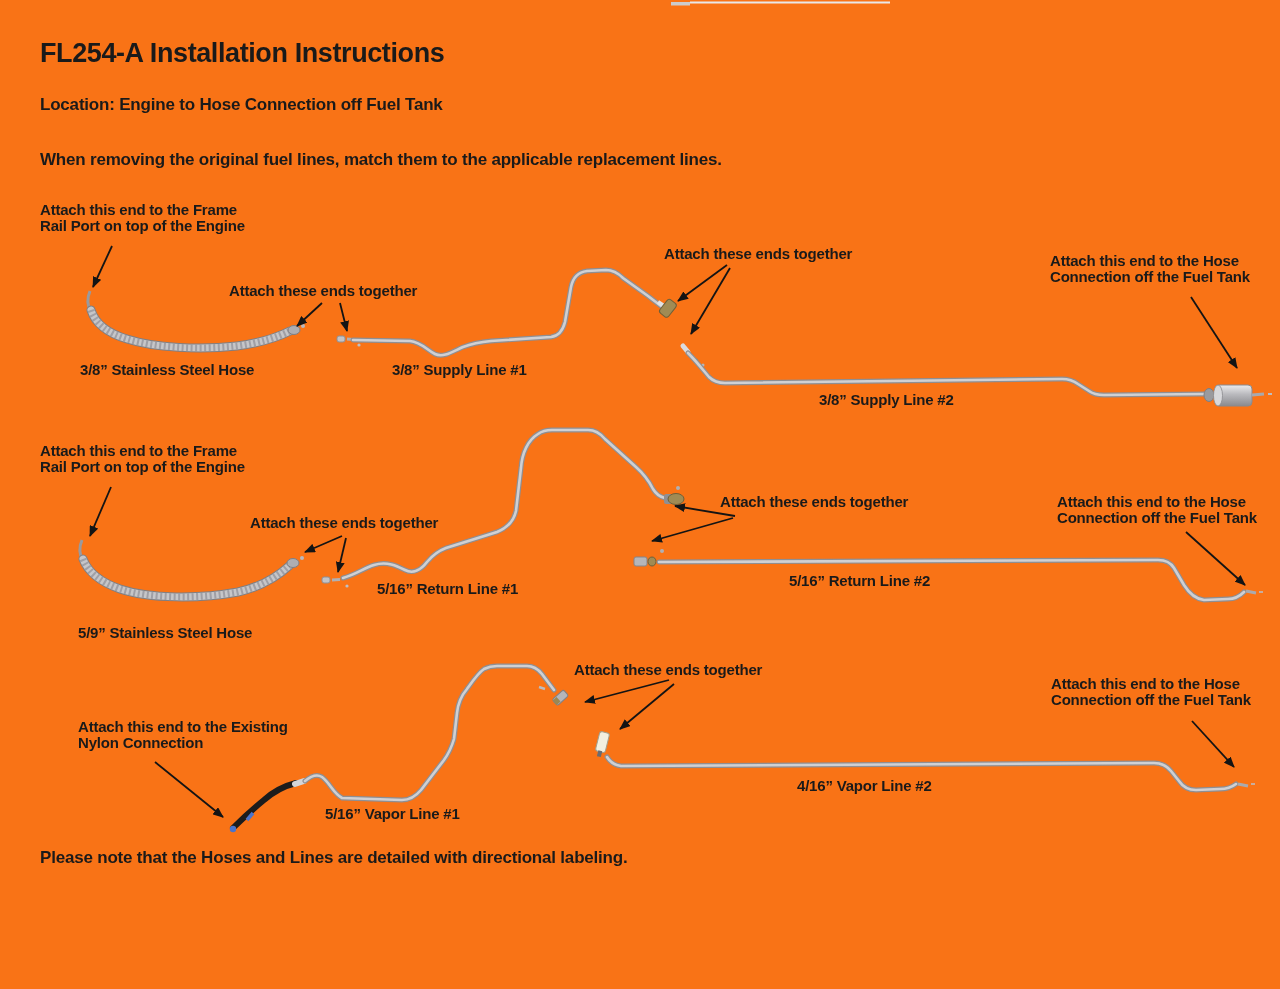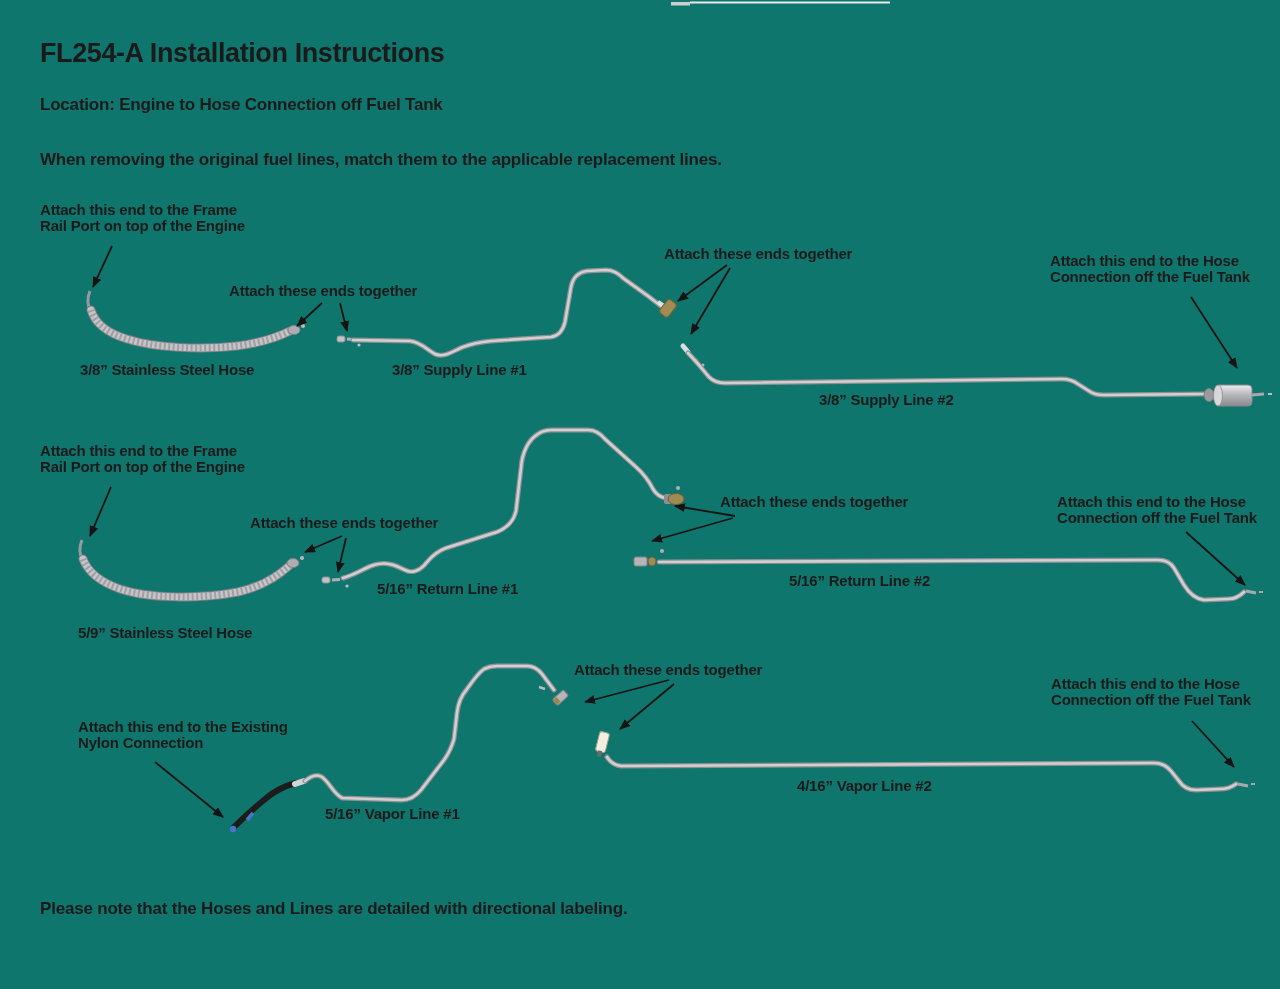--- a/index.html
+++ b/index.html
@@ -1,16 +1,16 @@
 <!DOCTYPE html>
 <html><head>
 <meta charset="utf-8">
 <style>
   html,body{margin:0;padding:0;background:#ffffff;}
-  .page{position:relative;width:1280px;height:989px;background:#0f766e;overflow:hidden;
+  .page{position:relative;width:1280px;height:989px;background:#f97316;overflow:hidden;
         font-family:"Liberation Sans", sans-serif;color:#1a1a1a;}
   .abs{position:absolute;margin:0;}
   .h-title{font-size:27px;font-weight:700;letter-spacing:-0.4px;}
   .h-sub{font-size:17px;font-weight:700;letter-spacing:-0.2px;}
   .lbl{position:absolute;font-size:15px;font-weight:700;line-height:16px;
        letter-spacing:-0.2px;white-space:pre-line;}
   svg{position:absolute;left:0;top:0;}
   .tube-out{fill:none;stroke:#8f8f93;stroke-width:5;stroke-linecap:round;}
   .tube-in{fill:none;stroke:#d0d0d3;stroke-width:2.6;stroke-linecap:round;}
   .hose-out{fill:none;stroke:#7f7f84;stroke-width:9;stroke-linecap:round;}
@@ -179,15 +179,15 @@
   <div class="lbl" style="left:78px;top:625px;">5/9” Stainless Steel Hose</div>
 
   <div class="lbl" style="left:574px;top:662px;">Attach these ends together</div>
   <div class="lbl" style="left:78px;top:719px;">Attach this end to the Existing
 Nylon Connection</div>
   <div class="lbl" style="left:325px;top:806px;">5/16” Vapor Line #1</div>
   <div class="lbl" style="left:1051px;top:676px;">Attach this end to the Hose
 Connection off the Fuel Tank</div>
   <div class="lbl" style="left:797px;top:778px;">4/16” Vapor Line #2</div>
 
-  <p class="abs h-sub" style="left:40px;top:899px;">Please note that the Hoses and Lines are detailed with directional labeling.</p>
+  <p class="abs h-sub" style="left:40px;top:848px;">Please note that the Hoses and Lines are detailed with directional labeling.</p>
 
 </div>
 
 </body></html>

